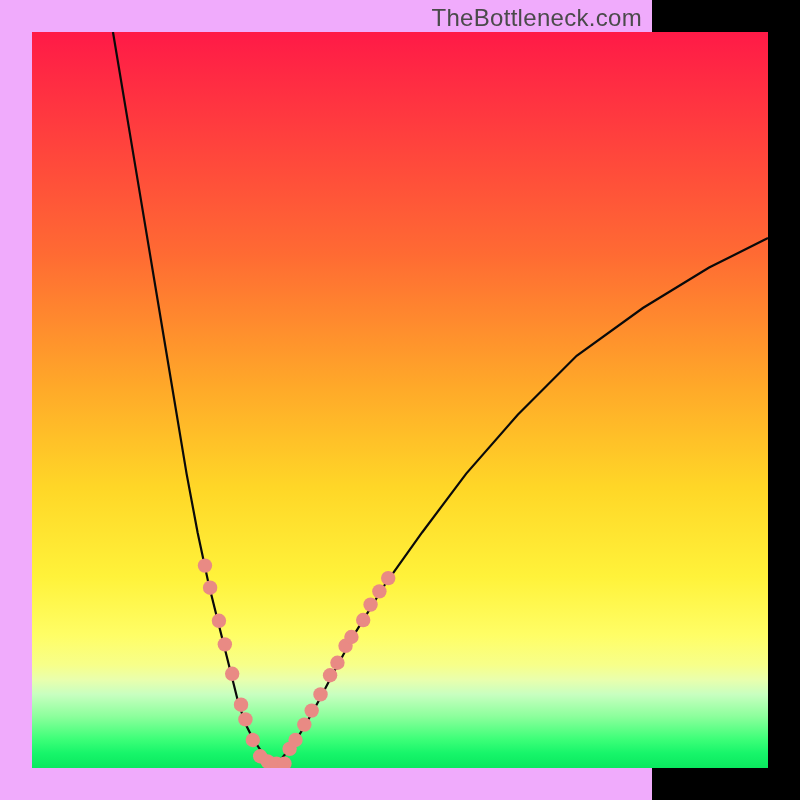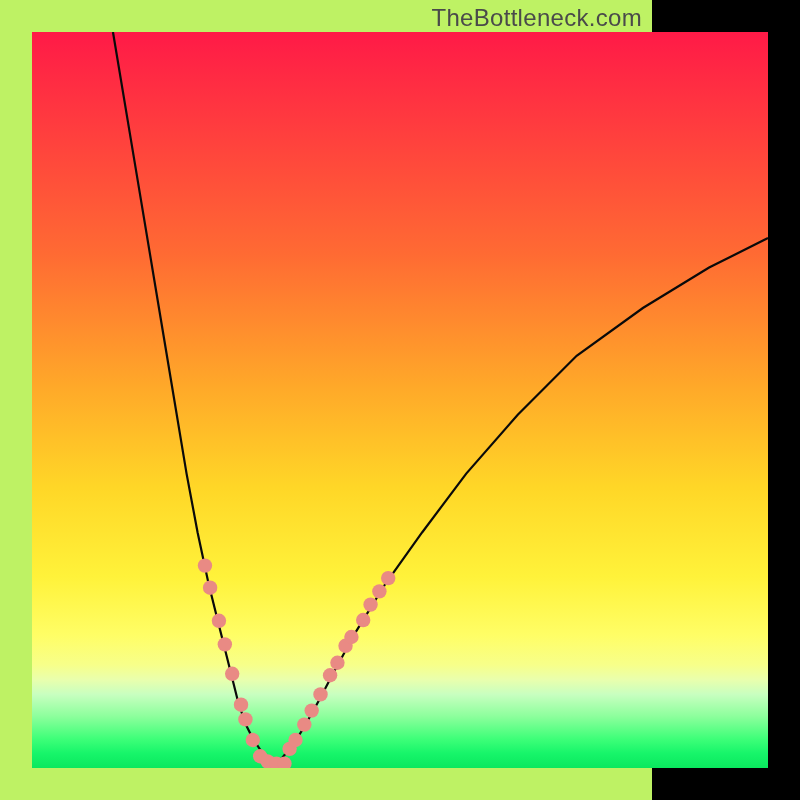--- a/index.html
+++ b/index.html
@@ -8,21 +8,21 @@
     width: 800px;
     height: 800px;
     background: #000;
     font-family: Arial, Helvetica, sans-serif;
     overflow: hidden;
   }
   .frame {
     position: relative;
     width: 652px;
     height: 800px;
-    background: #bef264;
+    background: #f0abfc;
   }
   .watermark {
     position: absolute;
     top: 4px;
     right: 10px;
     color: #4a4a4a;
     font-size: 24px;
     font-weight: 400;
     letter-spacing: 0.3px;
     z-index: 50;

